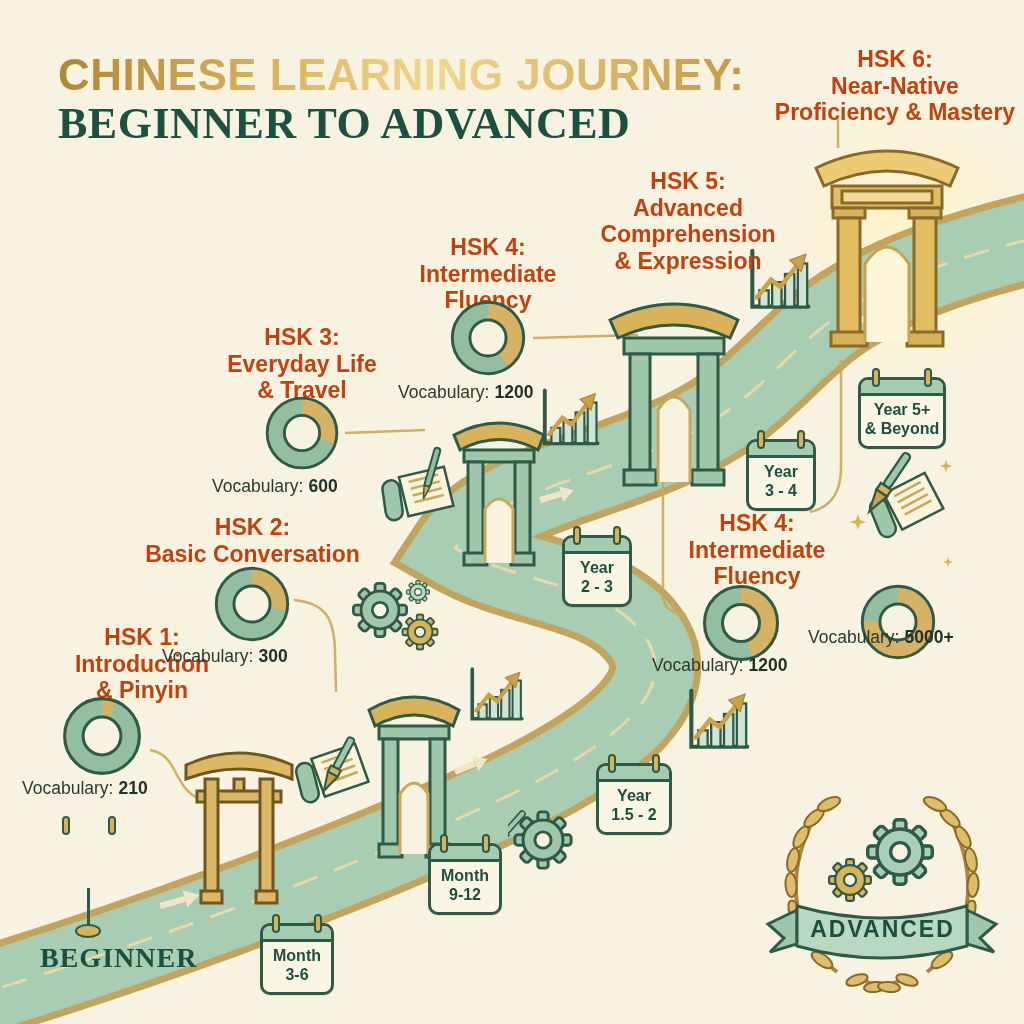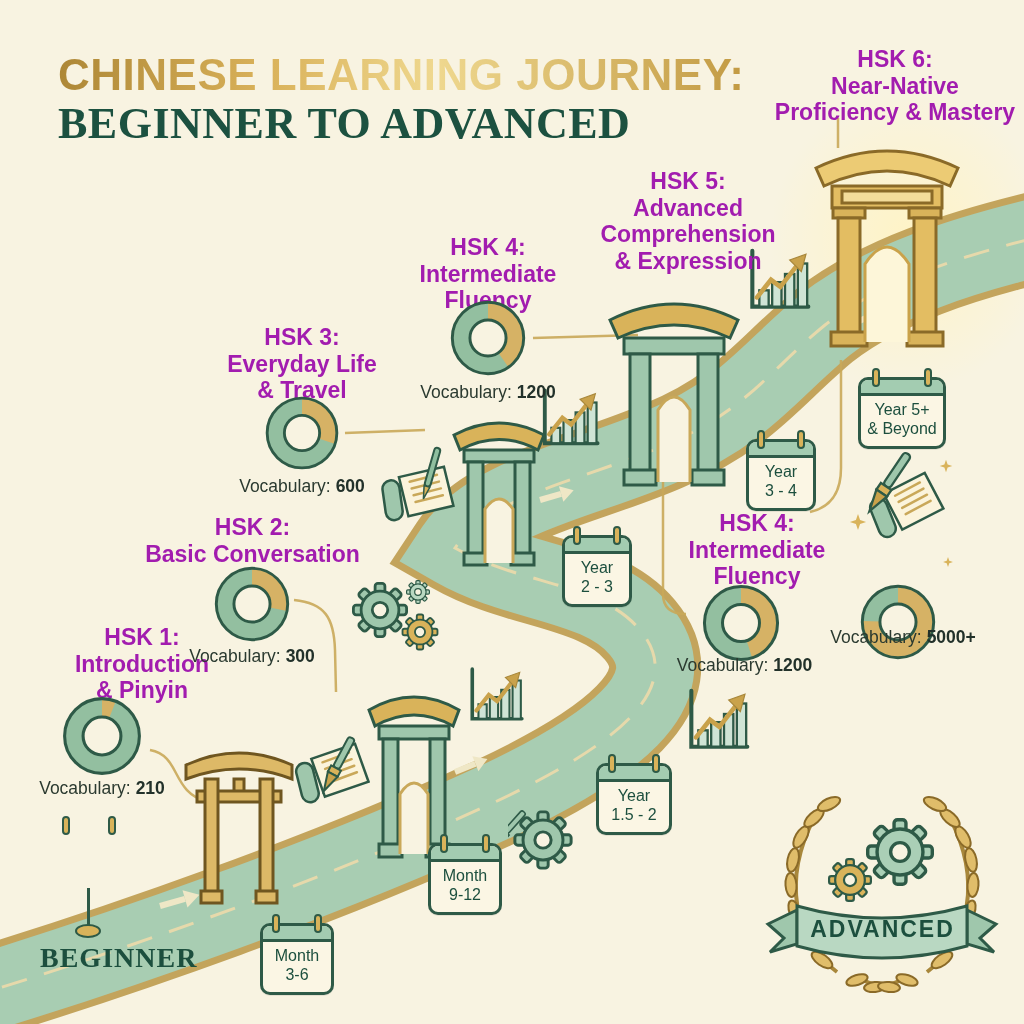--- a/index.html
+++ b/index.html
@@ -3,36 +3,36 @@
 <meta charset="utf-8">
 <style>
   html,body{margin:0;padding:0;}
   body{width:1024px;height:1024px;position:relative;overflow:hidden;
        background:#f8f3e1;font-family:"Liberation Sans",sans-serif;}
   .abs{position:absolute;}
   .title1{font-size:44px;font-weight:800;letter-spacing:.5px;
           background:linear-gradient(92deg,#ad8736,#d9b159 30%,#efd88f 55%,#c29a43);
           -webkit-background-clip:text;background-clip:text;color:transparent;}
   .title2{font-size:44px;font-weight:800;letter-spacing:.5px;color:#1c5140;}
-  .hsk-title{font-weight:800;font-size:23px;line-height:1.16;color:#a21caf;
+  .hsk-title{font-weight:800;font-size:23px;line-height:1.16;color:#c2410c;
              text-align:center;white-space:pre-line;}
-  .vocab{font-size:17.5px;color:#2b3a30;text-align:center;white-space:nowrap;}
+  .vocab{font-size:17.5px;color:#2b3a30;text-align:left;white-space:nowrap;}
   .vocab b{font-weight:800;margin-left:5px;color:#22312a;}
   .stage{font-size:28px;font-weight:800;letter-spacing:1px;color:#1c4f3e;}
   .donut svg{display:block;}
   .cal{position:absolute;padding-top:9px;}
   .pin{position:absolute;top:0;width:8px;height:19px;background:#d9b35a;
        border:2px solid #2e5a47;border-radius:5px;box-sizing:border-box;z-index:2;}
   .pin.l{left:16%;} .pin.r{right:16%;}
   .cal-card{border:3px solid #2e5a47;border-radius:10px;background:#fbf6e4;
             overflow:hidden;box-shadow:0 1px 0 rgba(0,0,0,.08);}
   .cal-head{height:13px;background:#a3ccb1;border-bottom:3px solid #2e5a47;
             font-size:13px;font-weight:700;color:#1c4f3e;text-align:center;line-height:19px;}
   .cal-head.txt{height:21px;}
-  .cal-label{font-weight:400;font-size:16px;line-height:1.18;color:#1c4f3e;
+  .cal-label{font-weight:700;font-size:16px;line-height:1.18;color:#1c4f3e;
              text-align:center;white-space:pre-line;padding:5px 3px 7px;}
   .cal-label.big{font-size:20px;}
   .glow{background:radial-gradient(closest-side,rgba(255,243,196,.95),rgba(255,243,196,0));}
   .ribbon-text{font-weight:800;font-size:23px;letter-spacing:2px;color:#1c4f3e;text-align:center;}
 </style>
 </head>
 <body>
 
 <svg style="position:absolute;width:0;height:0" aria-hidden="true">
   <defs>

